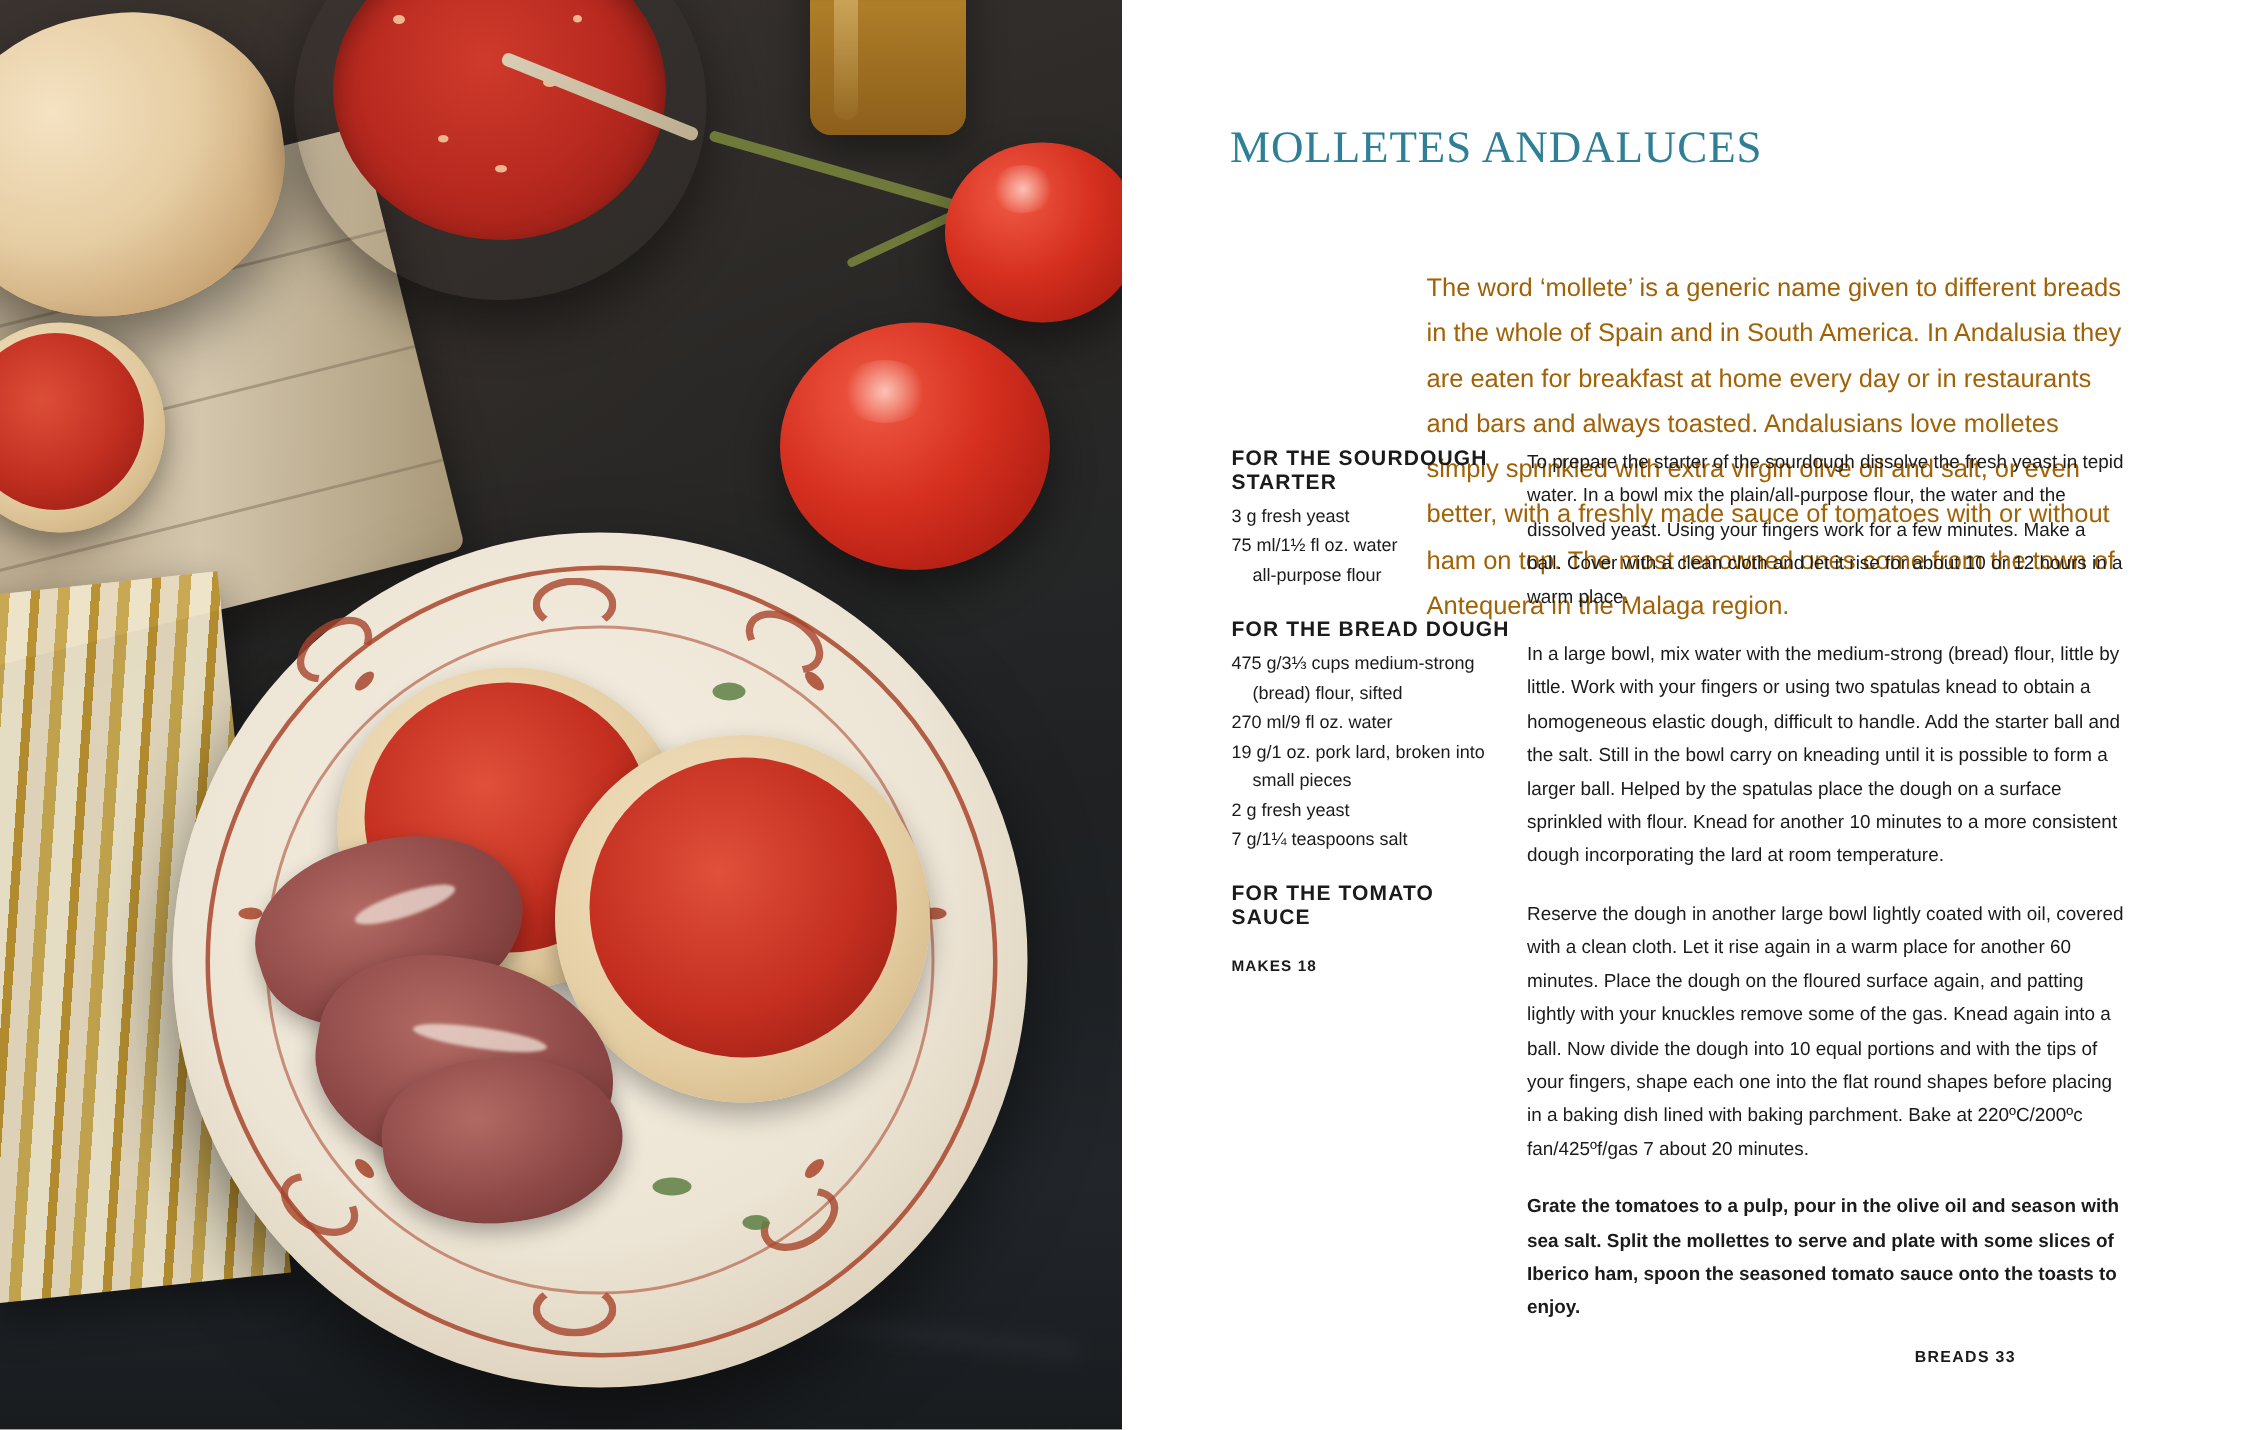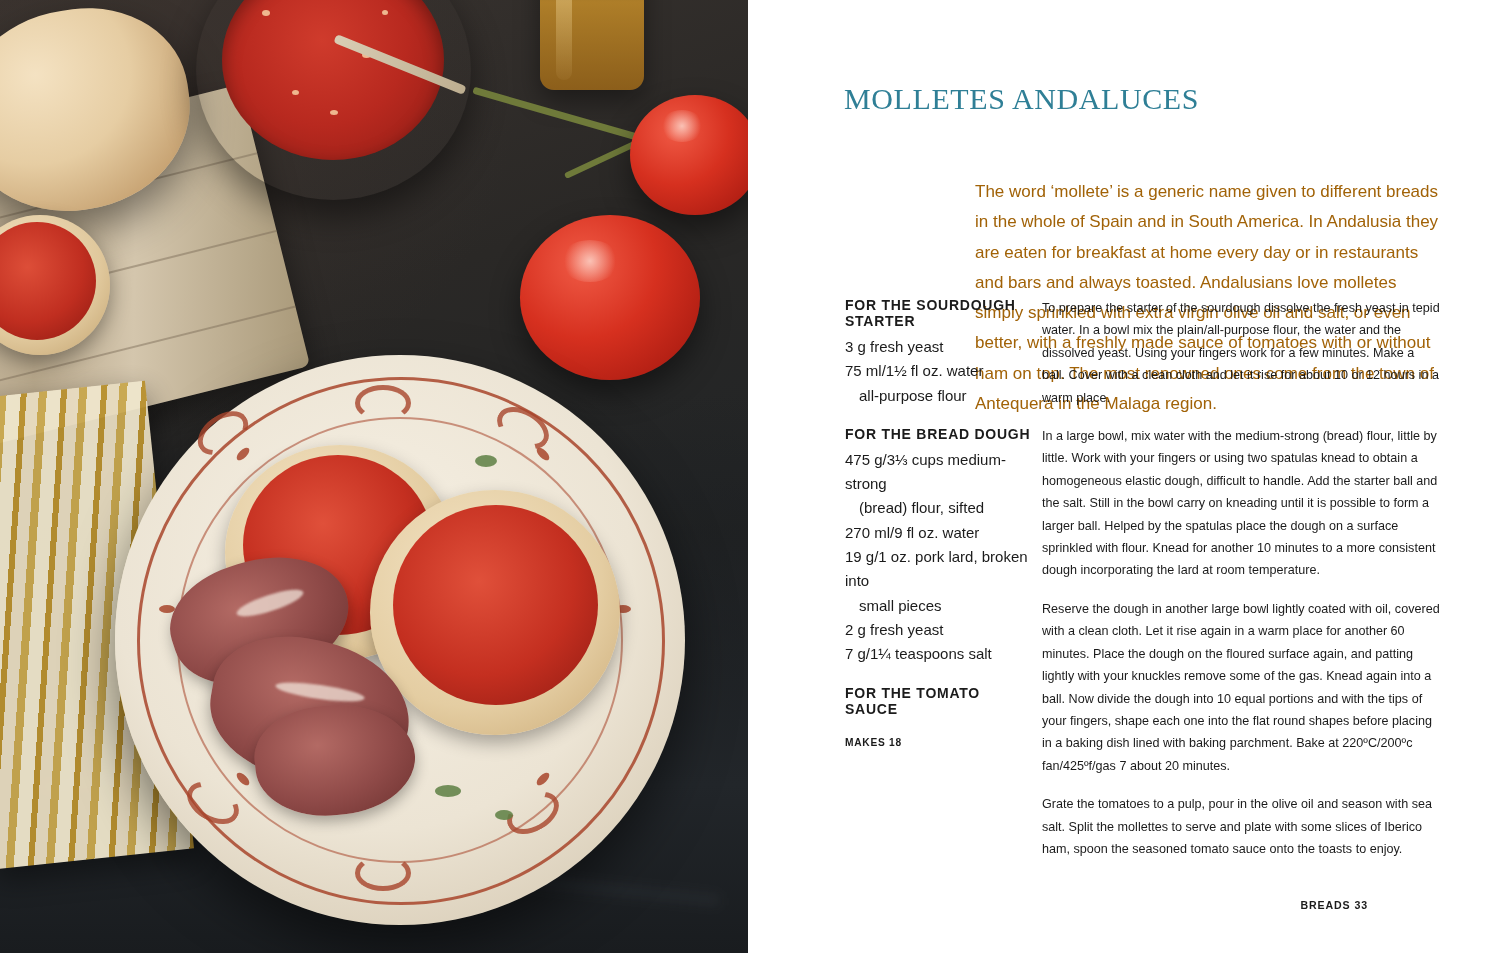--- a/index.html
+++ b/index.html
@@ -240,21 +240,20 @@
     background: radial-gradient(circle at 42% 38%, #dd4e38 0%, #c02e20 55%, #8c1911 100%);
   }
 
   
   .text-page {
     position: relative;
     width: 668px;
     height: 953px;
     background: #ffffff;
     color: #1b1b1b;
-    margin-left: 24px;
   }
   .recipe-title {
     position: absolute;
     left: 72px;
     top: 62px;
     font-size: 30px;
     letter-spacing: 0.6px;
     color: #2f7f96;
     font-family: "Liberation Serif", serif;
     font-weight: 400;
@@ -292,41 +291,41 @@
     font-size: 14px;
     font-weight: 700;
     letter-spacing: 0.75px;
     margin: 0 0 6px 0;
   }
   .ing-head.spaced { margin-top: 18px; }
   .ing-list {
     list-style: none;
     margin: 0 0 0 0;
     padding: 0;
-    font-size: 15px;
+    font-size: 12px;
     line-height: 1.62;
   }
   .ing-list li { margin: 0; }
   .ing-list li.indent { padding-left: 14px; text-indent: 0; }
   .makes {
     margin-top: 20px;
     font-size: 10.2px;
     font-weight: 700;
     letter-spacing: 0.75px;
   }
   .col-right {
     position: absolute;
     left: 270px;
     top: 297px;
     width: 398px;
     font-size: 12.6px;
     line-height: 1.78;
   }
   .col-right p { margin: 0 0 16px 0; }
-  .col-right p:last-child { margin-bottom: 0; }
+  .col-right p:last-child { margin-bottom: 0; font-weight: bold; }
   .footer {
     position: absolute;
     right: 72px;
     bottom: 42px;
     font-size: 10.6px;
     font-weight: 700;
     letter-spacing: 0.9px;
     color: #1b1b1b;
   }
 </style>

